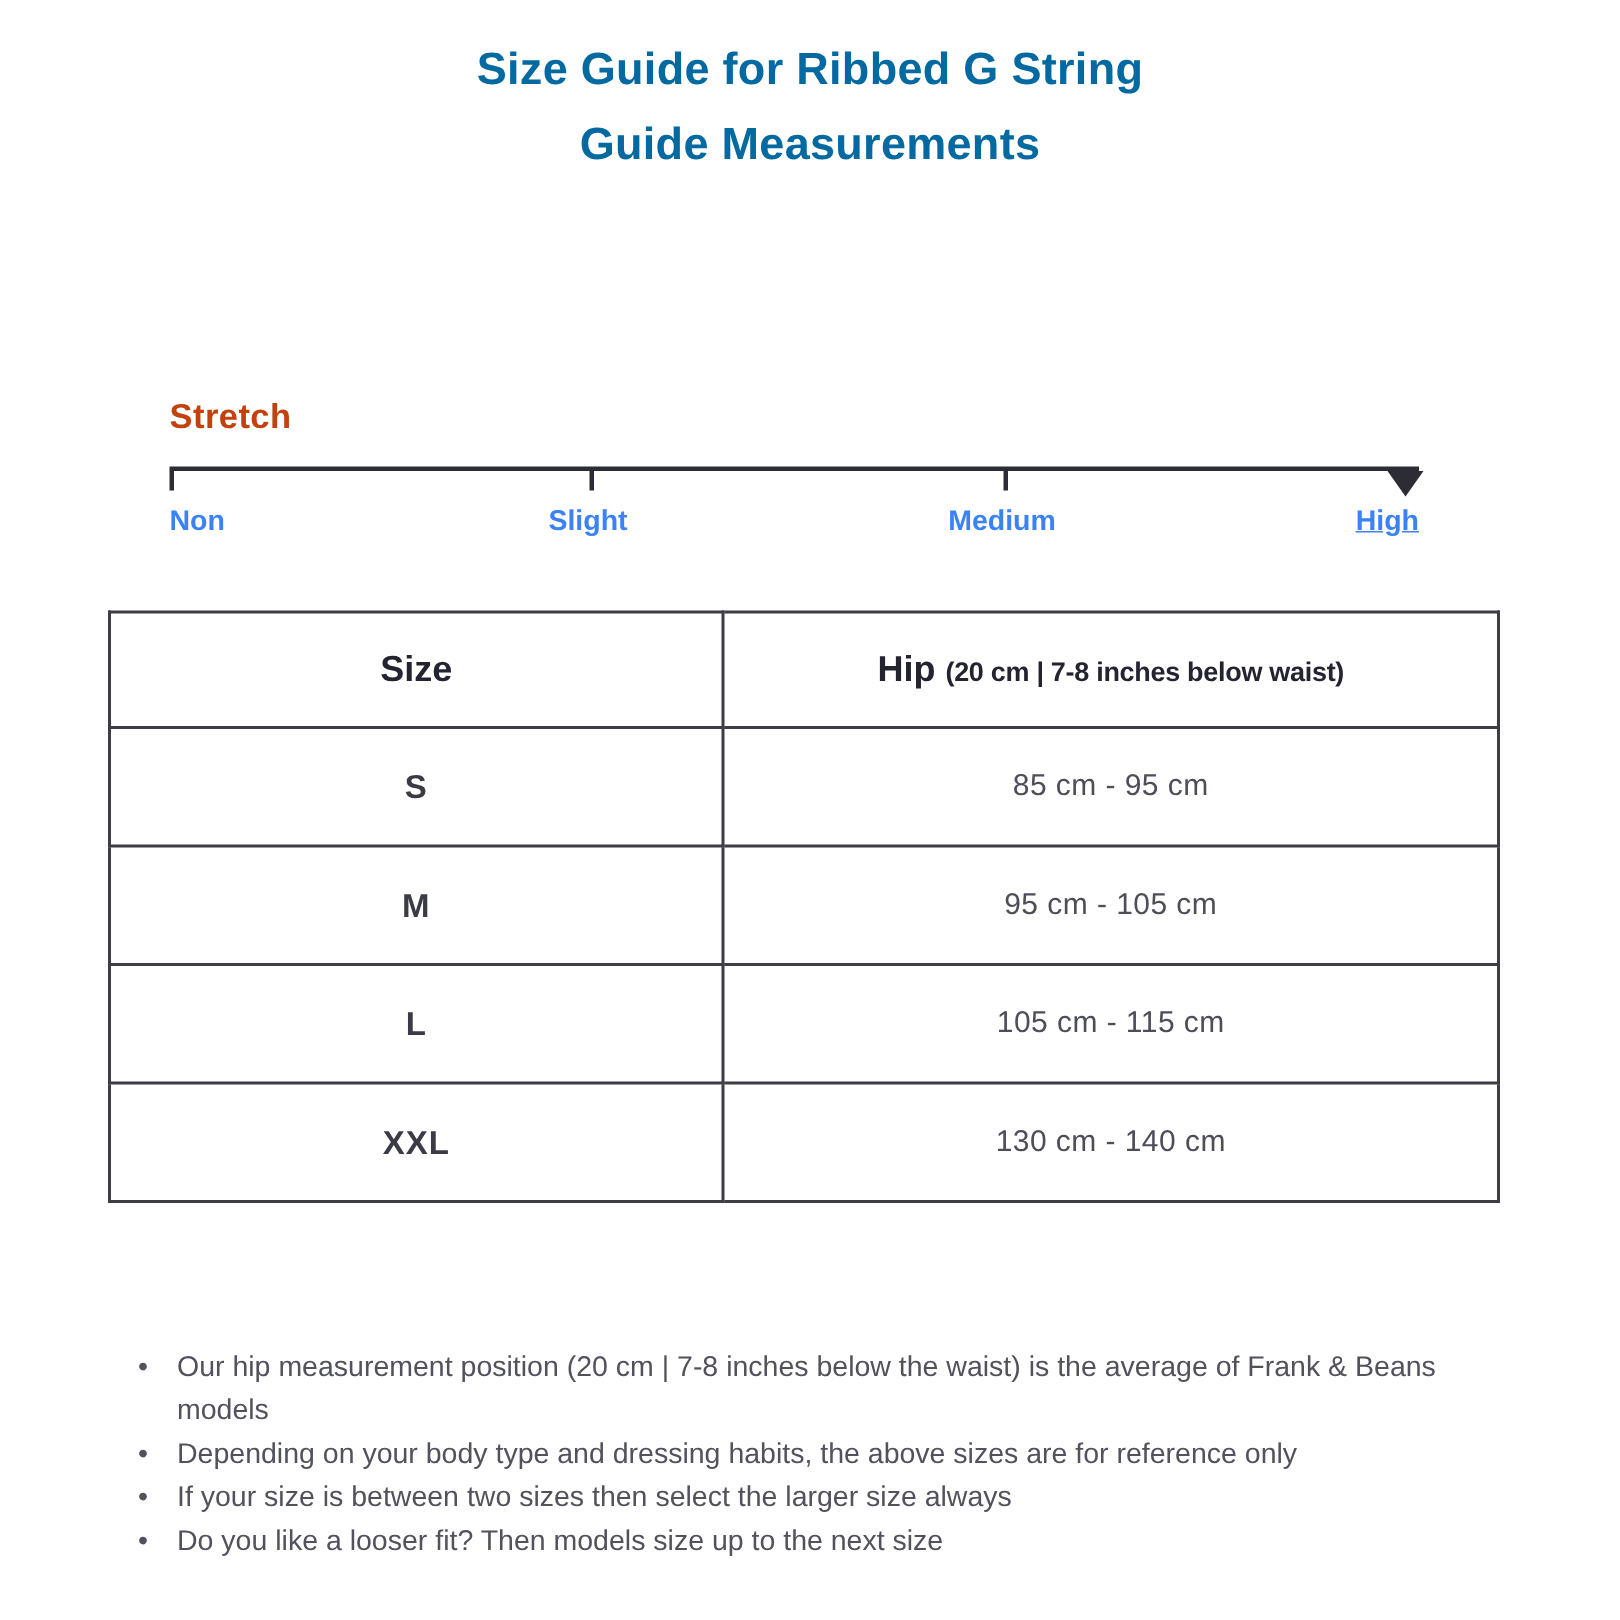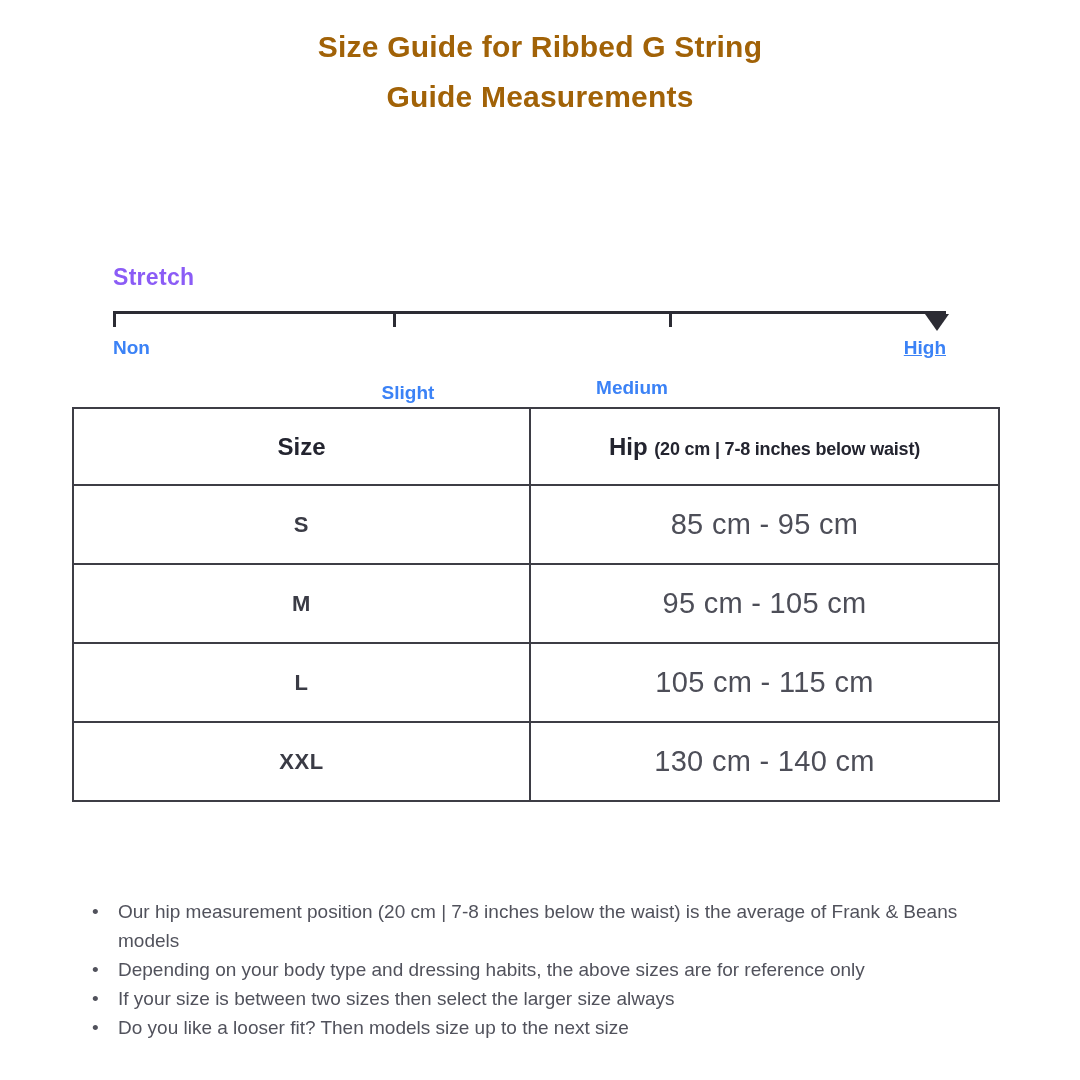--- a/index.html
+++ b/index.html
@@ -1,48 +1,48 @@
 <!DOCTYPE html>
 <html><head>
 <meta charset="utf-8">
 <style>
   * { margin: 0; padding: 0; box-sizing: border-box; }
   html, body { width: 1080px; height: 1080px; background: #ffffff; font-family: "Liberation Sans", sans-serif; }
   .canvas { position: relative; width: 1080px; height: 1080px; background: #ffffff; overflow: hidden; }
 
   
   .title-block { position: absolute; top: 22px; left: 0; width: 100%; text-align: center; }
-  .title-line { font-size: 30px; font-weight: 800; color: #a16207; line-height: 50px; letter-spacing: 0.2px; }
+  .title-line { font-size: 30px; font-weight: 800; color: #0369a1; line-height: 50px; letter-spacing: 0.2px; }
 
   
-  .stretch-label { position: absolute; left: 113px; top: 264px; font-size: 23px; font-weight: 800; color: #8b5cf6; letter-spacing: 0.3px; }
+  .stretch-label { position: absolute; left: 113px; top: 264px; font-size: 23px; font-weight: 800; color: #c2410c; letter-spacing: 0.3px; }
   .scale { position: absolute; left: 113px; top: 311px; width: 833px; height: 24px; }
   .scale-line { position: absolute; left: 0; top: 0; width: 100%; height: 3px; background: #2c2c34; }
   .scale-tick { position: absolute; top: 3px; width: 3px; height: 13px; background: #2c2c34; }
   .tick-0 { left: 0; }
   .tick-1 { left: 33.6%; }
   .tick-2 { left: 66.8%; }
   .scale-marker { position: absolute; right: -3px; top: 3px; width: 0; height: 0;
                   border-left: 12px solid transparent; border-right: 12px solid transparent;
                   border-top: 17px solid #2c2c34; }
   .scale-labels span { position: absolute; top: 337px; font-size: 19px; font-weight: 600; color: #3b82f6; white-space: nowrap; }
   .lbl-0 { left: 113px; }
-  .lbl-1 { left: 408px; transform: translateX(-50%); margin-top: 45px; }
-  .lbl-2 { left: 632px; transform: translateX(-50%); margin-top: 40px; }
+  .lbl-1 { left: 392px; transform: translateX(-50%); }
+  .lbl-2 { left: 668px; transform: translateX(-50%); }
   .lbl-3 { left: 946px; transform: translateX(-100%); text-decoration: underline; }
 
   
   table.size-table { position: absolute; left: 72px; top: 407px; width: 928px; border-collapse: collapse; table-layout: fixed; }
   .size-table th, .size-table td { border: 2px solid #3d3d45; text-align: center; vertical-align: middle; background: #ffffff; }
-  .col-size { width: 457px; }
+  .col-size { width: 409px; }
   .size-table th { height: 77px; font-size: 24px; font-weight: 800; color: #23242f; }
   .hip-note { font-size: 18px; font-weight: 700; letter-spacing: -0.2px; }
   .size-table td { height: 79px; }
   td.size-cell { font-size: 22px; font-weight: 800; color: #3a3b45; letter-spacing: 0.6px; }
-  td.hip-cell { font-size: 29px; font-weight: 400; color: #4d4e58; letter-spacing: 0.3px; }
+  td.hip-cell { font-size: 20px; font-weight: 400; color: #4d4e58; letter-spacing: 0.3px; }
 
   
   .notes { position: absolute; left: 92px; top: 897px; width: 908px; list-style: none; }
   .notes li { display: flex; align-items: flex-start; font-size: 19px; line-height: 29px; color: #51525c; }
   .bullet { flex: 0 0 26px; width: 26px; font-size: 19px; line-height: 29px; color: #51525c; }
   .note-text { flex: 1 1 auto; }
 </style>
 </head>
 <body>
 

